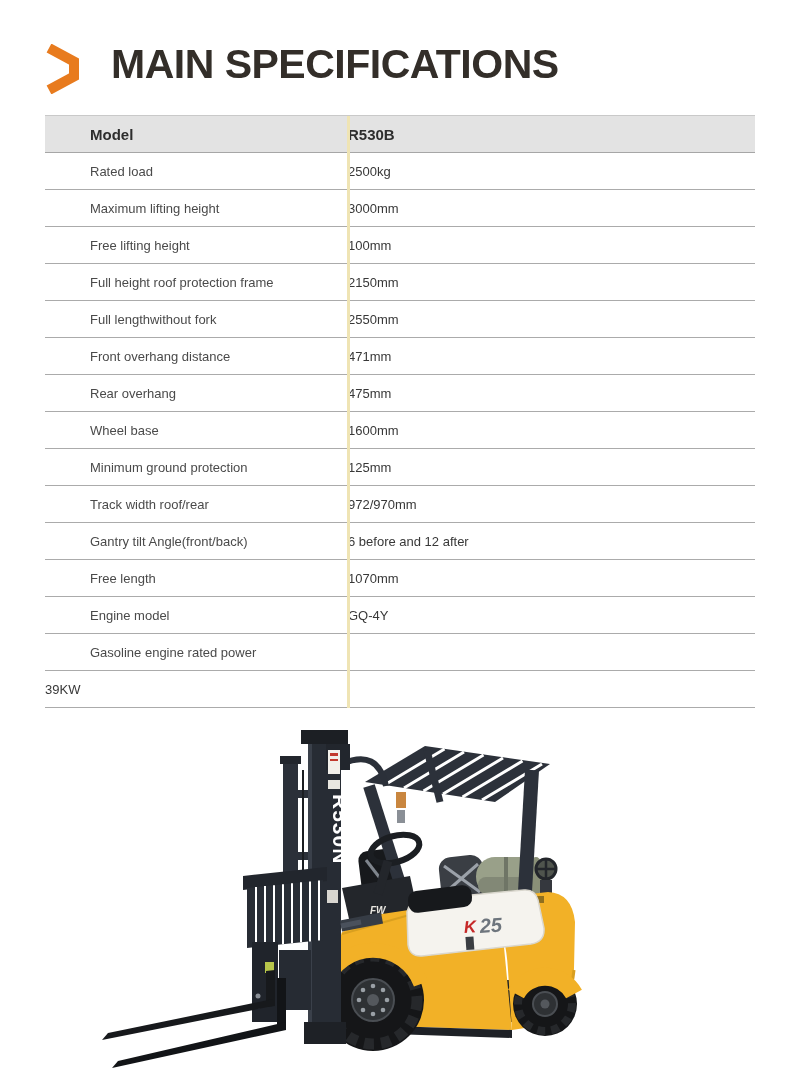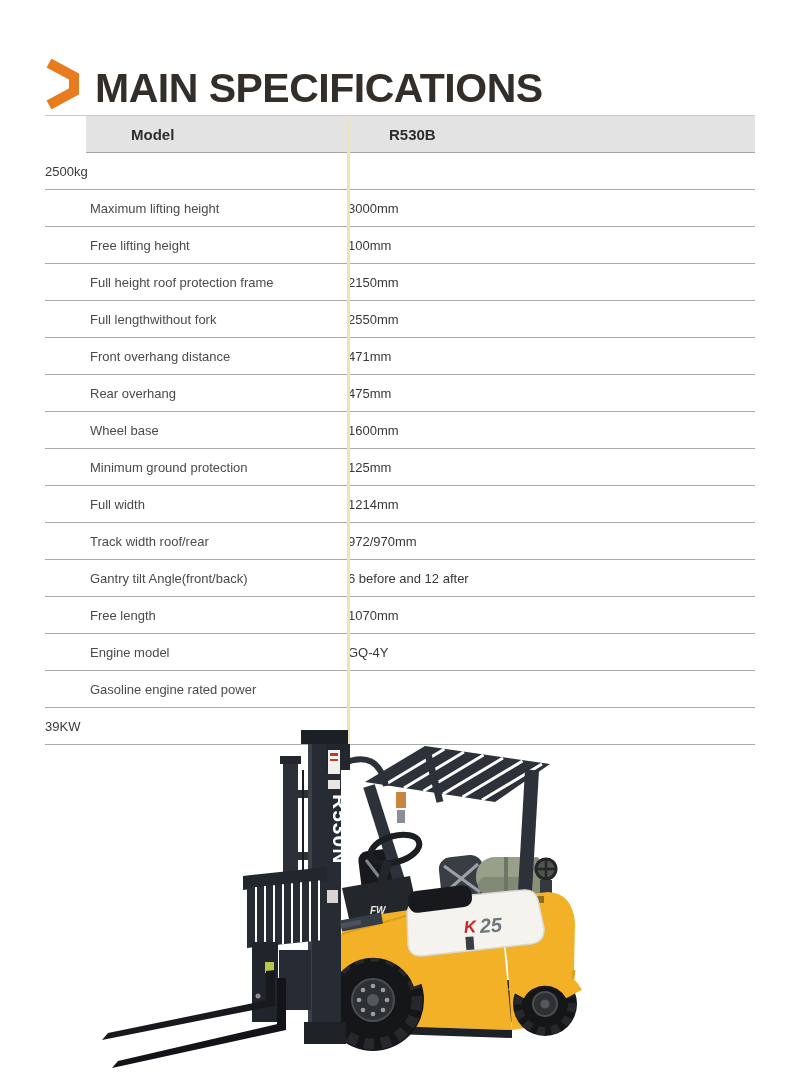--- a/index.html
+++ b/index.html
@@ -1,25 +1,25 @@
 <!DOCTYPE html>
 <html><head>
 <meta charset="utf-8">
 <style>
   html,body{margin:0;padding:0;background:#ffffff;}
   .page{position:relative;width:800px;height:1086px;background:#ffffff;overflow:hidden;
         font-family:"Liberation Sans",sans-serif;}
   
-  .hdr{position:absolute;left:45px;top:44px;display:flex;align-items:flex-end;gap:16px;margin-top:15px;}
+  .hdr{position:absolute;left:45px;top:44px;display:flex;align-items:flex-start;gap:32px;}
   .hdr .chev{flex:0 0 auto;display:block;}
   .hdr .ttl{font-size:41px;font-weight:800;letter-spacing:-0.5px;color:#332E29;line-height:1;}
   
   .tbl{position:absolute;left:45px;top:115px;width:710px;border-top:1px solid #C9C9C9;}
   .thead{display:flex;height:36px;align-items:center;background:#E3E3E3;
-         border-bottom:1px solid #A6A6A6;font-size:15px;font-weight:bold;color:#2E2E2E;margin-left:41px;}
+         border-bottom:1px solid #A6A6A6;font-size:15px;font-weight:bold;color:#2E2E2E;}
   .trow{display:flex;height:36px;align-items:center;border-bottom:1px solid #ABABAB;
         font-size:13px;background:#ffffff;}
   .c1{width:303px;padding-left:45px;box-sizing:border-box;color:#4A4A4A;}
   .c2{flex:1;box-sizing:border-box;color:#383838;}
   .thead .c1,.thead .c2{color:#2E2E2E;}
   .vdiv{position:absolute;left:302px;top:0;bottom:0;width:3px;background:#EFE4B4;}
   
   .fig{position:absolute;left:80px;top:730px;width:640px;height:356px;}
   .fig svg{display:block;}
 </style>
@@ -35,20 +35,21 @@
     <div class="ttl">MAIN SPECIFICATIONS</div>
   </div>
 
   <div class="tbl">
     <div class="vdiv"></div>
     <div class="thead">
       <div class="c1">Model</div>
       <div class="c2">R530B</div>
     </div>
     <div class="trow">
+      <div class="c1">Rated load</div>
       <div class="c2">2500kg</div>
     </div>
     <div class="trow">
       <div class="c1">Maximum lifting height</div>
       <div class="c2">3000mm</div>
     </div>
     <div class="trow">
       <div class="c1">Free lifting height</div>
       <div class="c2">100mm</div>
     </div>
@@ -68,24 +69,20 @@
       <div class="c1">Rear overhang</div>
       <div class="c2">475mm</div>
     </div>
     <div class="trow">
       <div class="c1">Wheel base</div>
       <div class="c2">1600mm</div>
     </div>
     <div class="trow">
       <div class="c1">Minimum ground protection</div>
       <div class="c2">125mm</div>
-    </div>
-    <div class="trow">
-      <div class="c1">Full width</div>
-      <div class="c2">1214mm</div>
     </div>
     <div class="trow">
       <div class="c1">Track width roof/rear</div>
       <div class="c2">972/970mm</div>
     </div>
     <div class="trow">
       <div class="c1">Gantry tilt Angle(front/back)</div>
       <div class="c2">6 before and 12 after</div>
     </div>
     <div class="trow">

